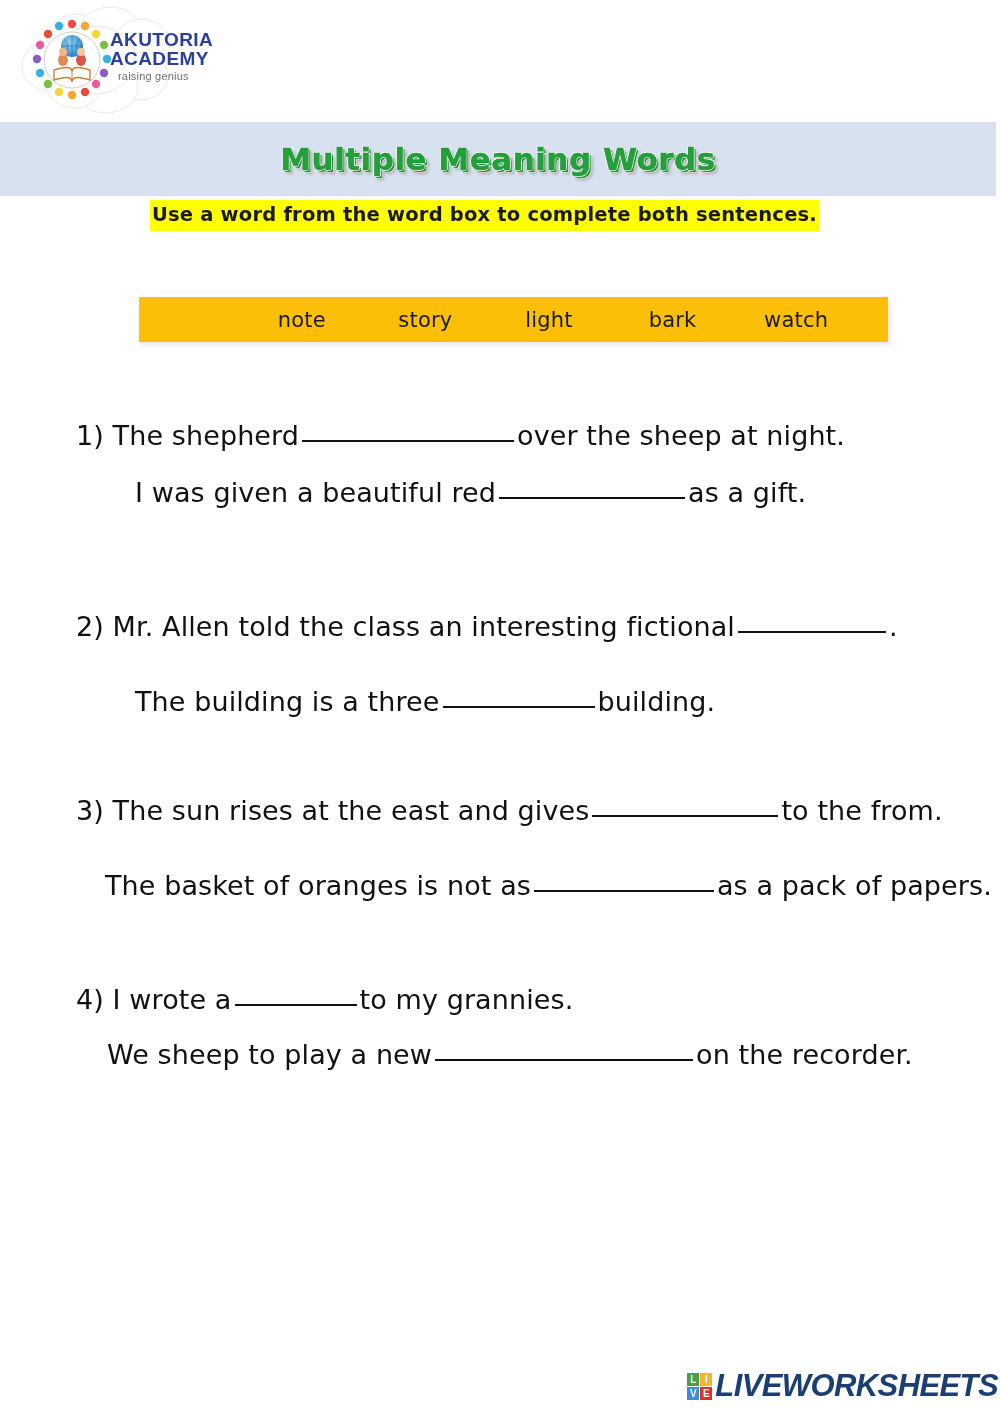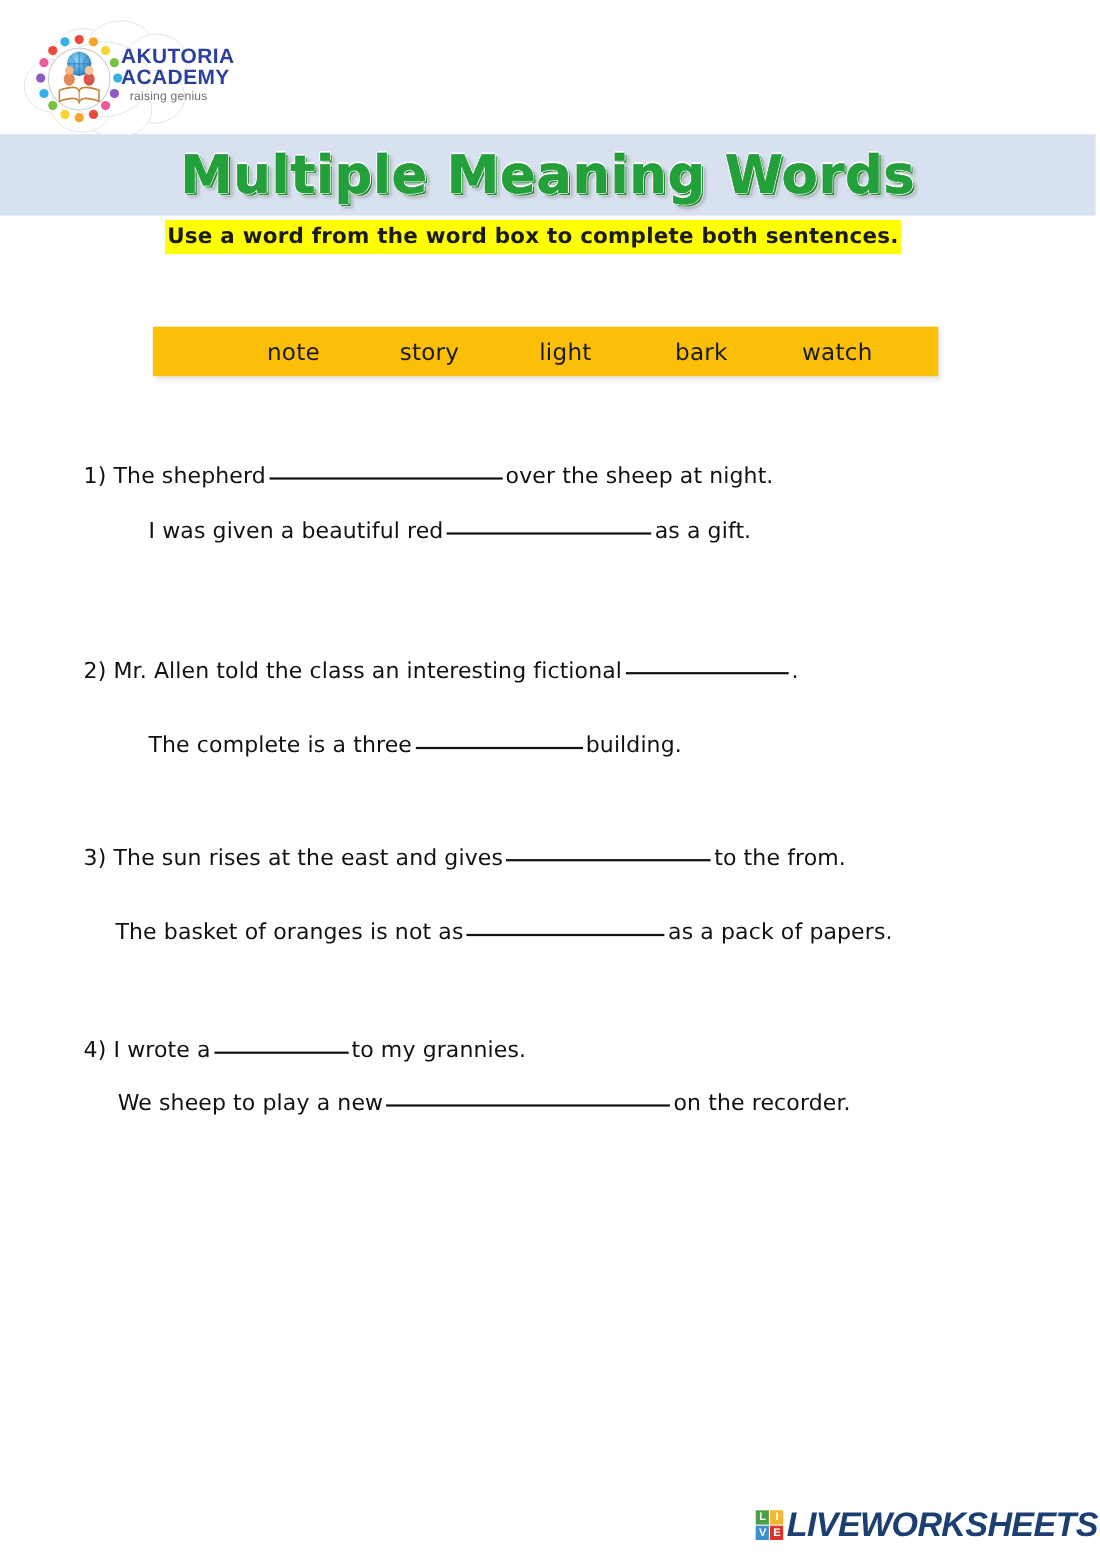--- a/index.html
+++ b/index.html
@@ -11,21 +11,21 @@
     width: 1000px;
     height: 1413px;
     position: relative;
     overflow: hidden;
     font-family: "DejaVu Sans", sans-serif;
   }
 
   
   .header {
     position: absolute;
-    left: 0; top: 12px;
+    left: 0; top: 0;
     width: 1000px;
     height: 122px;
     background: #ffffff;
   }
   .logo-wrap {
     position: absolute;
     left: 14px; top: 4px;
     width: 200px;
     height: 112px;
   }
@@ -65,21 +65,21 @@
   .title-text {
     position: absolute;
     left: 0; top: 0;
     width: 996px;
     height: 74px;
     display: flex;
     align-items: center;
     justify-content: center;
     font-family: "DejaVu Sans", sans-serif;
     font-weight: bold;
-    font-size: 48px;
+    font-size: 31px;
     letter-spacing: .5px;
     color: #22a03a;
     text-shadow:
        1px 0 0 #ffffff,
       -1px 0 0 #ffffff,
        0 1px 0 #ffffff,
        0 -1px 0 #ffffff,
        2px 2px 0 #1d8c33,
        3px 3px 0 #cfd8d0,
        4px 4px 3px rgba(120,120,120,.55);
@@ -108,20 +108,21 @@
   
   .word-box {
     position: absolute;
     left: 139px; top: 297px;
     width: 714px;
     height: 45px;
     background: #fcbf07;
     display: flex;
     align-items: center;
     box-shadow: 2px 3px 5px rgba(0,0,0,.10);
+    padding-left: 35px;
   }
   .word-box .spacer { width: 66px; flex: 0 0 66px; }
   .word-box .word {
     flex: 1 1 0;
     text-align: center;
     font-family: "DejaVu Sans", sans-serif;
     font-size: 21px;
     color: #1a1a1a;
     letter-spacing: .2px;
   }
@@ -129,21 +130,21 @@
 
   
   .questions {
     position: absolute;
     left: 0; top: 420px;
     width: 1000px;
   }
   .q-block { position: relative; }
   .q-line {
     font-family: "DejaVu Sans", sans-serif;
-    font-size: 20px;
+    font-size: 27px;
     color: #111111;
     letter-spacing: .1px;
     white-space: nowrap;
   }
   .q-line.first  { margin-left: 76px; }
   .q-line.second { margin-left: 108px; }
 
   .q1 { margin-top: 0; }
   .q1 .second { margin-top: 26px; margin-left: 135px; }
   .q2 { margin-top: 103px; }
@@ -297,21 +298,21 @@
       <span>I was given a beautiful red</span><span class="blank" style="width: 186px;"></span><span>as a  gift.</span>
     </div>
   </div>
 
   <div class="q-block q2">
     <div class="q-line first">
       <span>2)</span>
       <span>Mr. Allen told the class an interesting fictional</span><span class="blank" style="width: 148px;"></span><span>.</span>
     </div>
     <div class="q-line second">
-      <span>The complete is a three</span><span class="blank" style="width: 152px;"></span><span>building.</span>
+      <span>The building is a three</span><span class="blank" style="width: 152px;"></span><span>building.</span>
     </div>
   </div>
 
   <div class="q-block q3">
     <div class="q-line first">
       <span>3)</span>
       <span>The sun rises at the east and gives</span><span class="blank" style="width: 186px;"></span><span>to the from.</span>
     </div>
     <div class="q-line second">
       <span>The basket of oranges is not as</span><span class="blank" style="width: 180px;"></span><span>as a pack of papers.</span>

